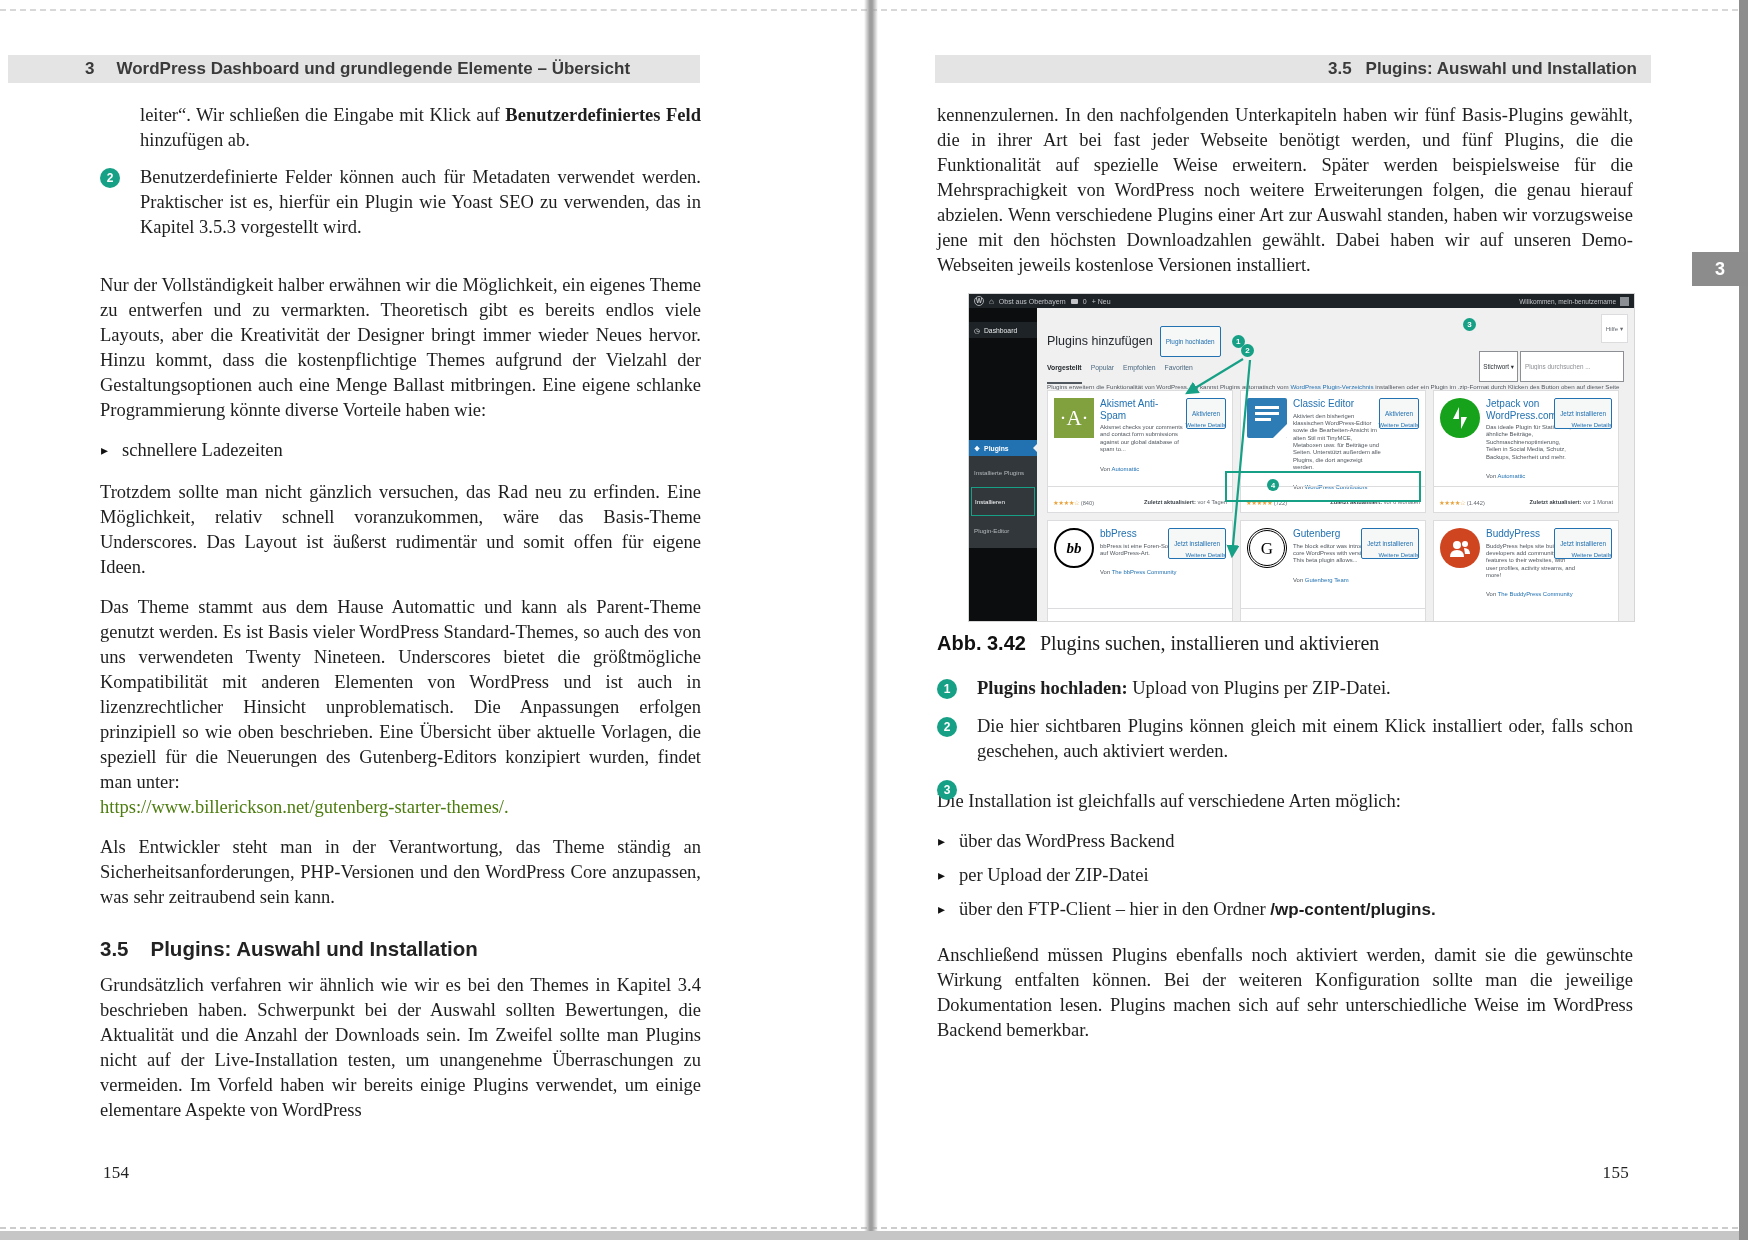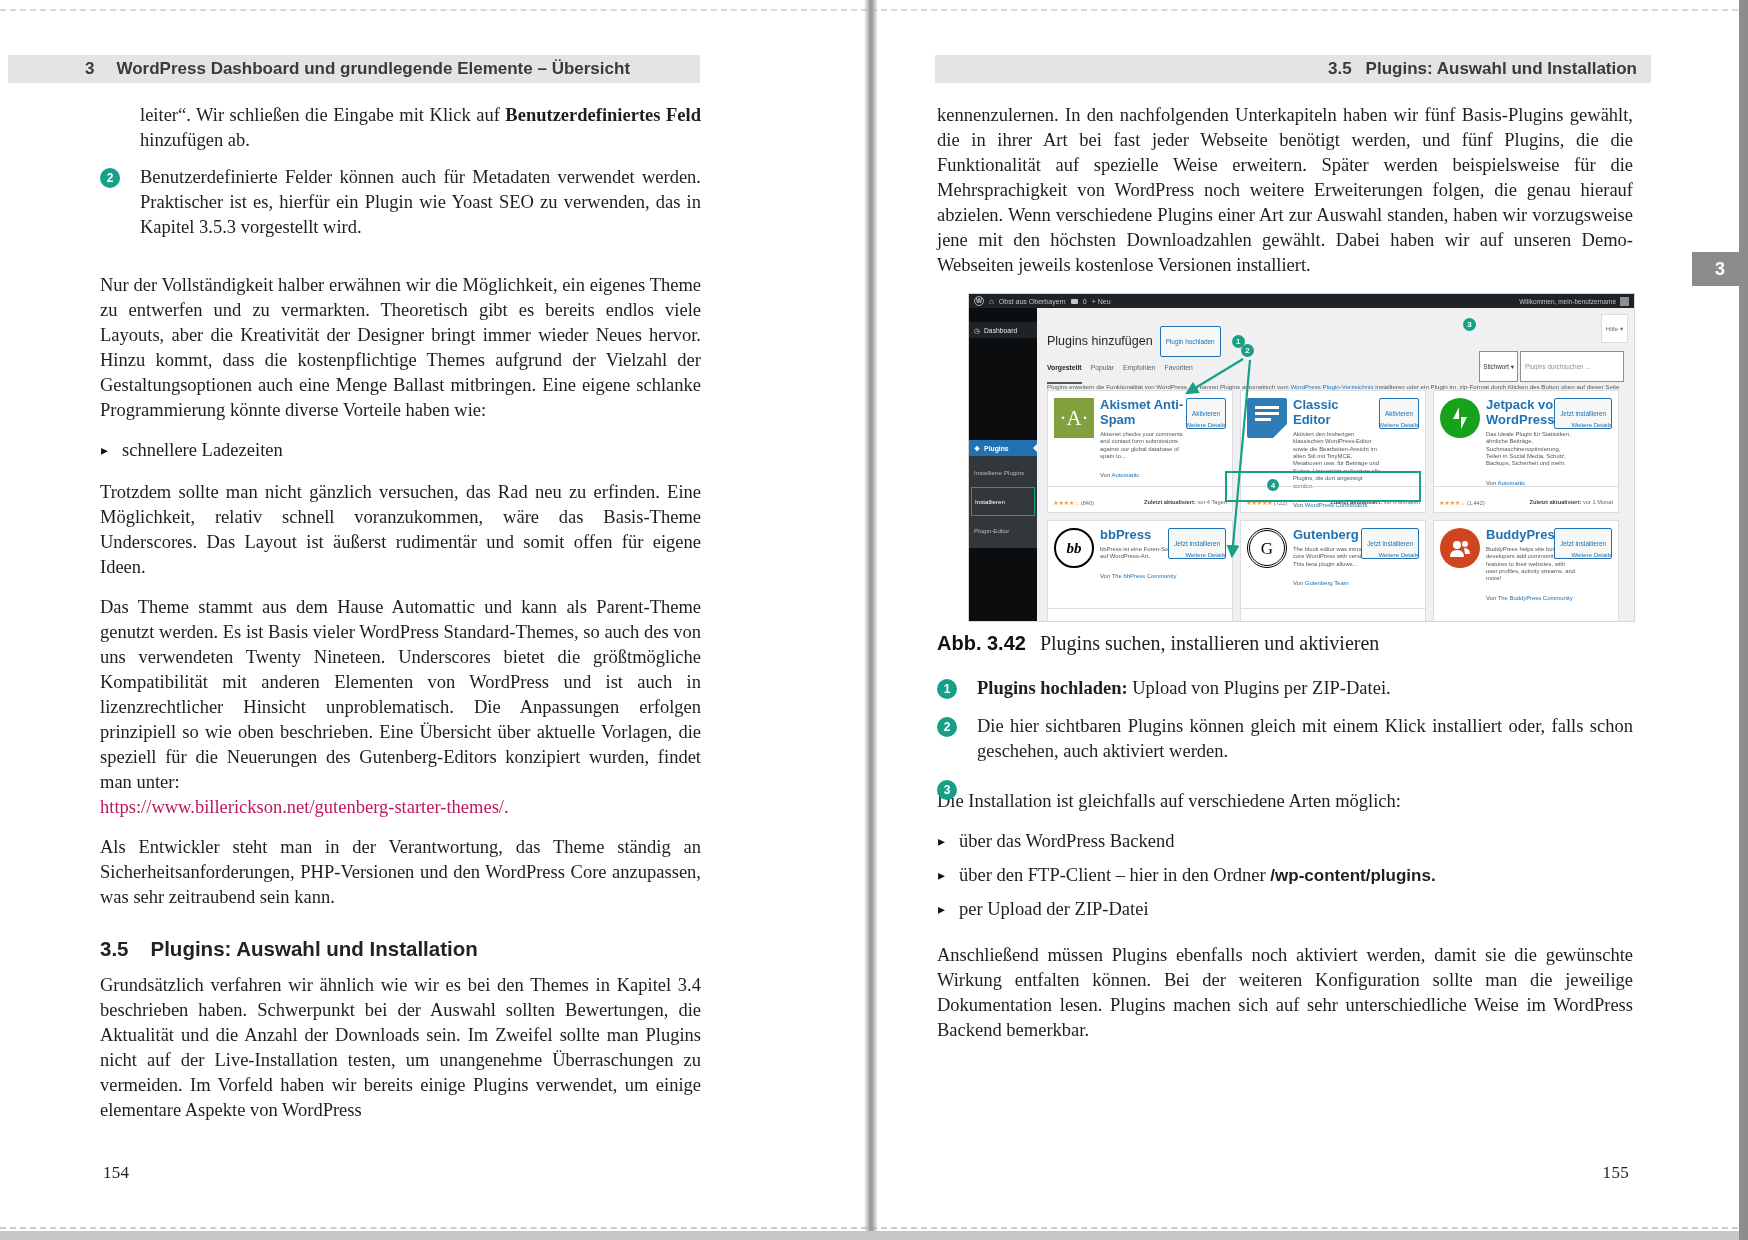--- a/index.html
+++ b/index.html
@@ -50,21 +50,21 @@
 
   .numitem { position:relative; padding-left:40px; margin-bottom:13px; }
   .numitem .badge { position:absolute; left:0; top:3px; }
   .badge { display:inline-flex; width:20px; height:20px; border-radius:50%; background:#16a085;
            color:#fff; font-family:"Liberation Sans", sans-serif; font-size:12px; font-weight:bold;
            align-items:center; justify-content:center; }
 
   .bullet { position:relative; padding-left:22px; margin-bottom:9px; text-align:left; }
   .bullet::before { content:"▸"; position:absolute; left:1px; top:0px; font-size:14px; color:#111; }
 
-  .link { color:#be185d; }
+  .link { color:#4d7c0f; }
 
   .caption { margin:10px 0 20px 0; display:flex; gap:14px; align-items:baseline; text-align:left; }
   .caption .cap-label { font-family:"Liberation Sans", sans-serif; font-weight:bold; font-size:20px; color:#111; }
   .caption .cap-text  { font-size:20px; color:#1e1e1e; }
 
   
   .figure { position:relative; margin-left:32px; margin-top:16px; width:665px; height:327px;
             background:#f0f0f1; overflow:hidden; box-shadow:0 0 0 1px #d6d6d6;
             font-family:"Liberation Sans", sans-serif; text-align:left; }
   .wp-adminbar { position:absolute; left:0; top:0; width:665px; height:14px; background:#1d2327;
@@ -111,21 +111,21 @@
 
   .cards-row { position:absolute; left:10px; display:flex; gap:7px; }
   .row1 { top:82px; }
   .row2 { top:212px; }
   .card { position:relative; width:186px; background:#fff; border:1px solid #dcdcde; }
   .row1 .card { height:123px; }
   .row2 .card { height:115px; }
   .card-top { padding:7px 6px 0 6px; display:flex; gap:6px; }
   .card-icon { flex:0 0 40px; width:40px; height:40px; }
   .card-body { flex:1; min-width:0; }
-  .card-name { font-size:13px; font-weight:bold; color:#2271b1; line-height:1.15; width:84px; }
+  .card-name { font-size:10px; font-weight:normal; color:#2271b1; line-height:1.15; width:84px; }
   .card-desc { margin-top:3px; font-size:5.9px; line-height:1.25; color:#50575e; width:90px; }
   .card-by { margin-top:3px; font-size:5.9px; color:#50575e; }
   .card-by .auth { color:#2271b1; }
   .card-action { position:absolute; top:7px; right:6px; }
   .card-details { position:absolute; top:22px; right:6px; font-size:6px; color:#2271b1; }
   .card-stats { position:absolute; left:0; right:0; bottom:0; height:26px; border-top:1px solid #dcdcde;
                 padding:3px 5px; display:flex; justify-content:space-between; font-size:5.7px; color:#646970; }
   .stars { color:#e8a33d; font-size:6.4px; letter-spacing:-0.5px; }
   .stats-right { text-align:right; }
   .stats-right .ul { font-weight:bold; color:#3c434a; }
@@ -413,22 +413,22 @@
       <span>Die hier sichtbaren Plugins können gleich mit einem Klick installiert oder, falls schon geschehen, auch aktiviert werden.</span>
     </div>
     <div class="numitem">
       <span class="badge">3</span>
     </div>
 
     <div class="gap12"></div>
     <p class="para">Die Installation ist gleichfalls auf verschiedene Arten möglich:</p>
 
     <div class="bullet">über das WordPress Backend</div>
+    <div class="bullet">per Upload der ZIP-Datei</div>
     <div class="bullet"><span>über den FTP-Client – hier in den Ordner </span><span class="b" style="font-family:'Liberation Sans',sans-serif;font-size:17px;">/wp-content/plugins.</span></div>
-    <div class="bullet">per Upload der ZIP-Datei</div>
 
     <div class="gap12"></div>
     <p>Anschließend müssen Plugins ebenfalls noch aktiviert werden, damit sie die gewünschte Wirkung entfalten können. Bei der weiteren Konfiguration sollte man die jeweilige Dokumentation lesen. Plugins machen sich auf sehr unterschiedliche Weise im WordPress Backend bemerkbar.</p>
   </div>
 
   <div class="pagenum pagenum-right">155</div>
 </div>
 
 <div class="chapter-tab">3</div>
 

